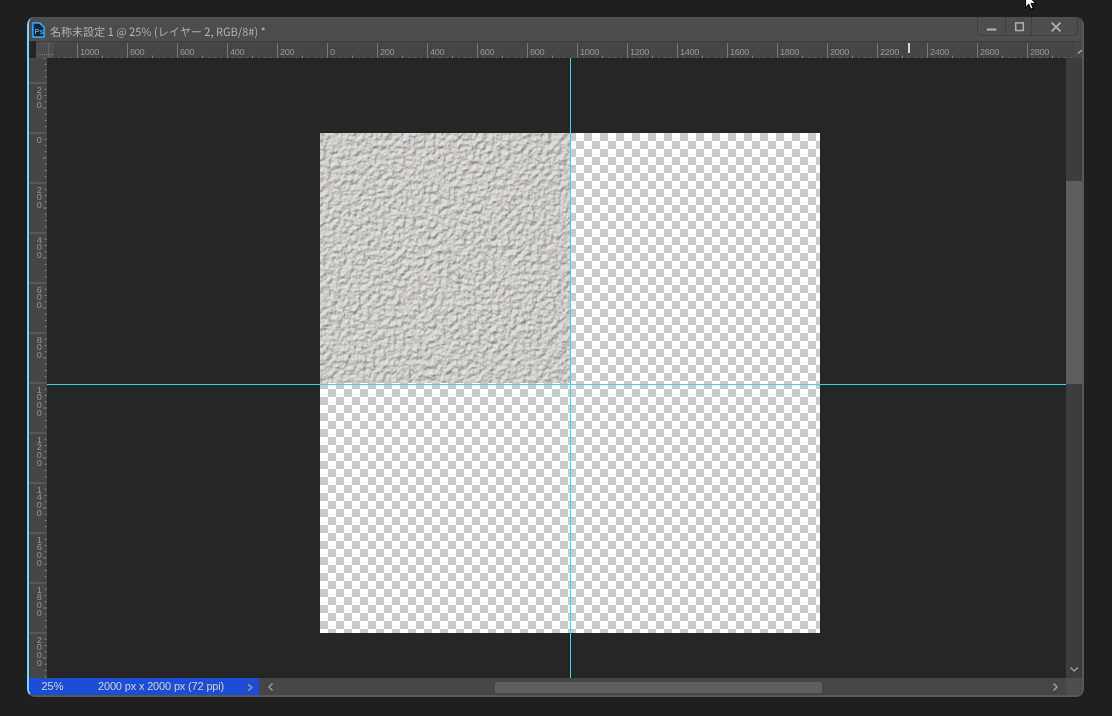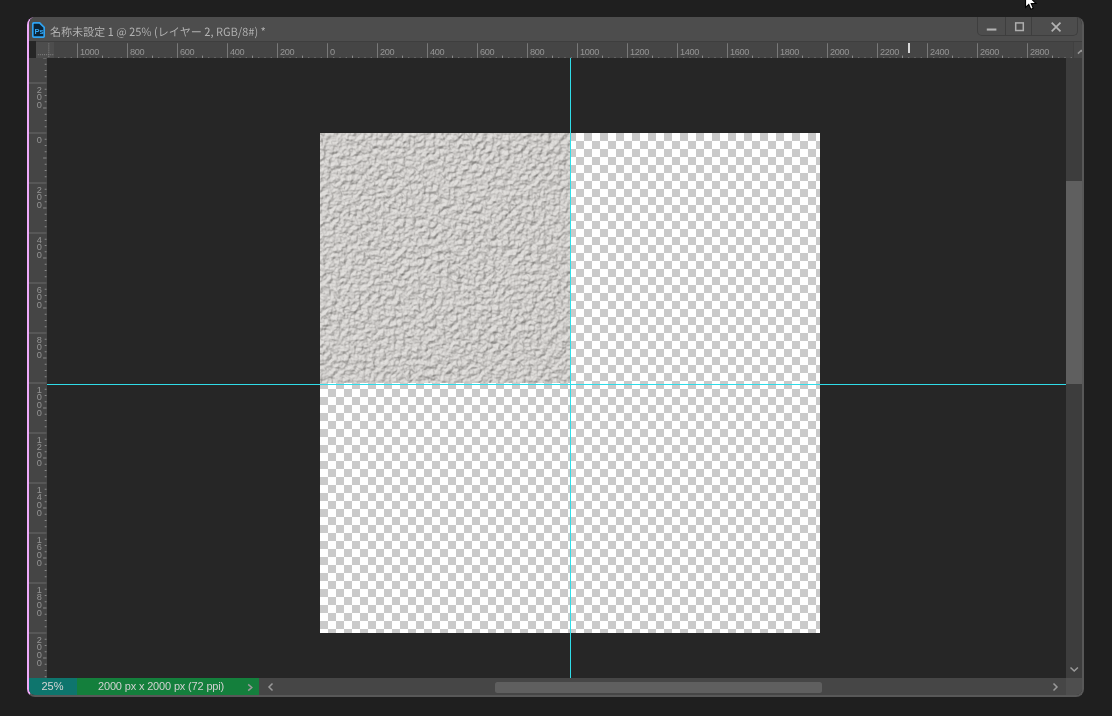--- a/index.html
+++ b/index.html
@@ -1,19 +1,19 @@
 <!DOCTYPE html>
 <html><head><meta charset="utf-8">
 <style>
 * { margin:0; padding:0; box-sizing:border-box; }
 html,body { width:1112px; height:716px; background:#1f1f1f; overflow:hidden;
   font-family:"Liberation Sans",sans-serif; }
 #desktop { position:relative; width:1112px; height:716px; background:#1f1f1f; }
 #win { position:absolute; left:27px; top:17px; width:1057px; height:680px;
-  border-left:2px solid #f0abfc; border-right:2px solid #585858; border-bottom:2px solid #585858;
+  border-left:2px solid #7dd3fc; border-right:2px solid #585858; border-bottom:2px solid #585858;
   border-radius:8px; overflow:hidden; background:#262626; }
 #titlebar { position:absolute; left:0; top:0; width:1053px; height:24px; background:#4d4d4d; }
 .psicon { position:absolute; left:3px; top:4.5px; }
 .titletext { position:absolute; left:21px; top:4.5px; }
 #btns { position:absolute; right:3.6px; top:0; width:101.7px; height:19px;
   border:1px solid #3e3e3e; border-top:none; border-radius:0 0 5px 5px; }
 #btns .sep { position:absolute; top:0; width:1px; height:100%; background:#3e3e3e; }
 #rulerrow { position:absolute; left:7px; top:24px; width:1053px; height:17px; background:#454545; }
 #seam { position:absolute; left:0; top:0; width:100%; height:1px; background:#3e3e3e; }
 .rt { position:absolute; left:17.5px; top:0.8px; }
@@ -24,23 +24,23 @@
 #doc { position:absolute; left:273.5px; top:75px; width:500px; height:500px;
   background-color:#fff;
   background-image:repeating-conic-gradient(#fff 0% 25%, #cacaca 25% 50%, #fff 50% 75%, #cacaca 75% 100%);
   background-size:16px 16px; background-position:8px 0; }
 .tex { position:absolute; left:0; top:0; }
 #vguide { position:absolute; left:523.5px; top:0; width:1.3px; height:100%; background:#30dce8; }
 #hguide { position:absolute; left:0; top:325.6px; width:100%; height:1.4px; background:#30dce8; }
 #vscroll { position:absolute; left:1036.5px; top:41px; width:16.5px; height:620px; background:#3d3d3d; }
 #vthumb { position:absolute; left:0.5px; top:123px; width:15.5px; height:203px; background:#5f5f5f; }
 #statusbar { position:absolute; left:0; top:661px; width:1053px; height:17px; background:#464646; }
-#zoombox { position:absolute; left:0; top:0; width:48px; height:100%; background:#0f766e; color:#d6d6d6;
+#zoombox { position:absolute; left:0; top:0; width:48px; height:100%; background:#1d4ed8; color:#d6d6d6;
   font-size:11px; line-height:17px; padding-left:12.5px; }
-#infobox { position:absolute; left:48px; top:0; width:182px; height:100%; background:#15803d; color:#d2d2d2;
+#infobox { position:absolute; left:48px; top:0; width:182px; height:100%; background:#1d4ed8; color:#d2d2d2;
   font-size:11px; line-height:17px; padding-left:21px; white-space:nowrap; letter-spacing:-0.16px; }
 #hthumb { position:absolute; left:466px; top:3.7px; width:327px; height:11.8px; background:#5f5f5f; border-radius:2.5px; }
 #brcorner { position:absolute; left:1036.5px; top:0; width:16.5px; height:100%; background:#4e4e4e; }
 .chev { stroke:#9a9a9a; stroke-width:1.5; fill:none; }
 .cursor { position:absolute; left:1024.85px; top:-7.15px; }
 svg text { font-family:"Liberation Sans",sans-serif; }
 svg g[font-size] { opacity:0.99; }
 #zoombox,#infobox { opacity:0.995; }
 </style></head>
 <body>

